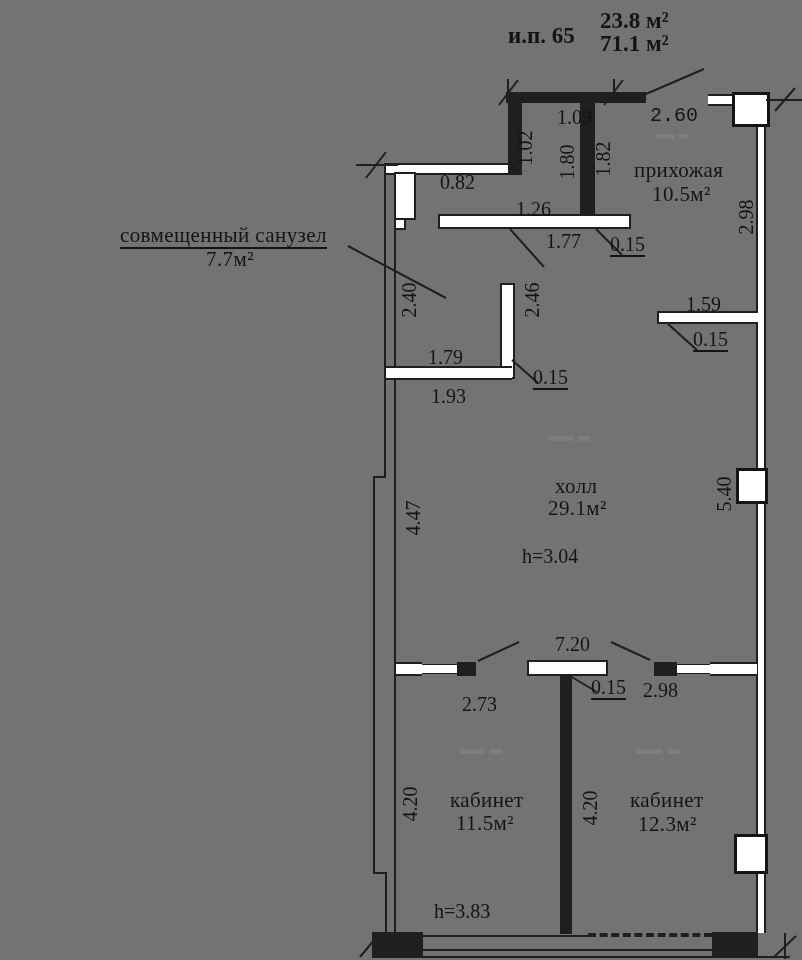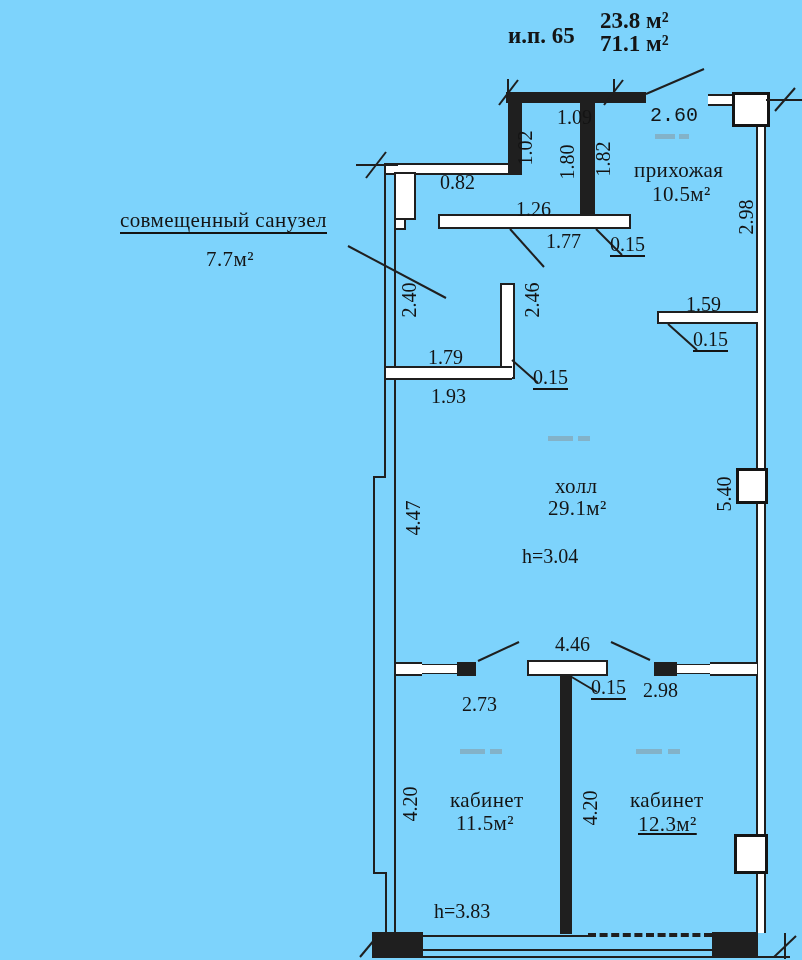--- a/index.html
+++ b/index.html
@@ -1,16 +1,16 @@
 <!DOCTYPE html>
 <html><head>
 <meta charset="utf-8">
 <style>
   html,body{margin:0;padding:0;background:#fff;}
-  #plan{position:relative;width:802px;height:960px;background:#7dd3fc;overflow:hidden;
+  #plan{position:relative;width:802px;height:960px;background:#737373;overflow:hidden;
         font-family:"Liberation Serif","DejaVu Serif",serif;color:#141414;}
   .wall-solid{position:absolute;background:#1f1f1f;}
   .wall-h{position:absolute;background:#fff;border-top:2px solid #1f1f1f;border-bottom:2px solid #1f1f1f;box-sizing:border-box;}
   .wall-h.thin{border-top-width:1px;border-bottom-width:1px;}
   .wall-v{position:absolute;background:#fff;border-left:2px solid #1f1f1f;border-right:2px solid #1f1f1f;box-sizing:border-box;}
   .wall-box{position:absolute;background:#fff;border:2px solid #1f1f1f;box-sizing:border-box;}
   .wall-box.no-right{border-right:none;}
   .column{position:absolute;background:#fff;border:3px solid #141414;box-sizing:border-box;}
   .dash{position:absolute;border-top:4px dashed #1f1f1f;height:0;}
   .lbl{position:absolute;font-size:20px;line-height:1;white-space:nowrap;color:#141414;}
@@ -110,41 +110,41 @@
       <span class="lbl" style="left: 650px; top: 106px; font-family: Liberation Mono, monospace;">2.60</span>
       <span class="lbl" style="left: 440px; top: 172px;">0.82</span>
       <span class="lbl" style="left: 516px; top: 199px;">1.26</span>
       <span class="lbl" style="left: 546px; top: 231px;">1.77</span>
       <span class="lbl ul" style="left: 610px; top: 234px;">0.15</span>
       <span class="lbl" style="left: 686px; top: 294px;">1.59</span>
       <span class="lbl ul" style="left: 693px; top: 329px;">0.15</span>
       <span class="lbl" style="left: 428px; top: 347px;">1.79</span>
       <span class="lbl ul" style="left: 533px; top: 367px;">0.15</span>
       <span class="lbl" style="left: 431px; top: 386px; text-align: center;">1.93</span>
-      <span class="lbl" style="left: 555px; top: 634px;">4.46</span>
+      <span class="lbl" style="left: 555px; top: 634px;">7.20</span>
       <span class="lbl" style="left: 462px; top: 680px; margin-top: 14px;">2.73</span>
       <span class="lbl ul" style="left: 591px; top: 677px;">0.15</span>
       <span class="lbl" style="left: 643px; top: 680px;">2.98</span>
       <span class="lbl" style="left: 522px; top: 546px;">h=3.04</span>
       <span class="lbl" style="left: 434px; top: 901px;">h=3.83</span>
       <span class="lbl rot" style="left: 525px; top: 148px;">1.02</span>
       <span class="lbl rot" style="left: 567px; top: 162px;">1.80</span>
       <span class="lbl rot" style="left: 603px; top: 159px;">1.82</span>
       <span class="lbl rot" style="left: 746px; top: 217px;">2.98</span>
       <span class="lbl rot" style="left: 409px; top: 300px;">2.40</span>
       <span class="lbl rot" style="left: 532px; top: 300px;">2.46</span>
       <span class="lbl rot" style="left: 413px; top: 518px;">4.47</span>
       <span class="lbl rot" style="left: 724px; top: 494px;">5.40</span>
       <span class="lbl rot" style="left: 410px; top: 804px;">4.20</span>
       <span class="lbl rot" style="left: 590px; top: 808px;">4.20</span>
       <span class="lbl room" style="left: 634px; top: 160px;">прихожая</span>
       <span class="lbl room" style="left: 652px; top: 184px;">10.5м²</span>
-      <span class="lbl room ul" style="left: 120px; top: 210px;">совмещенный санузел</span>
+      <span class="lbl room ul" style="left: 120px; top: 225px;">совмещенный санузел</span>
       <span class="lbl room" style="left: 206px; top: 249px;">7.7м²</span>
       <span class="lbl room" style="left: 555px; top: 476px;">холл</span>
       <span class="lbl room" style="left: 548px; top: 498px;">29.1м²</span>
       <span class="lbl room" style="left: 450px; top: 790px;">кабинет</span>
       <span class="lbl room" style="left: 456px; top: 813px;">11.5м²</span>
       <span class="lbl room" style="left: 630px; top: 790px;">кабинет</span>
-      <span class="lbl room" style="left: 638px; top: 814px; text-decoration: underline;">12.3м²</span>
+      <span class="lbl room" style="left: 638px; top: 814px;">12.3м²</span>
     </div>
 
 </div>
 
 </body></html>

